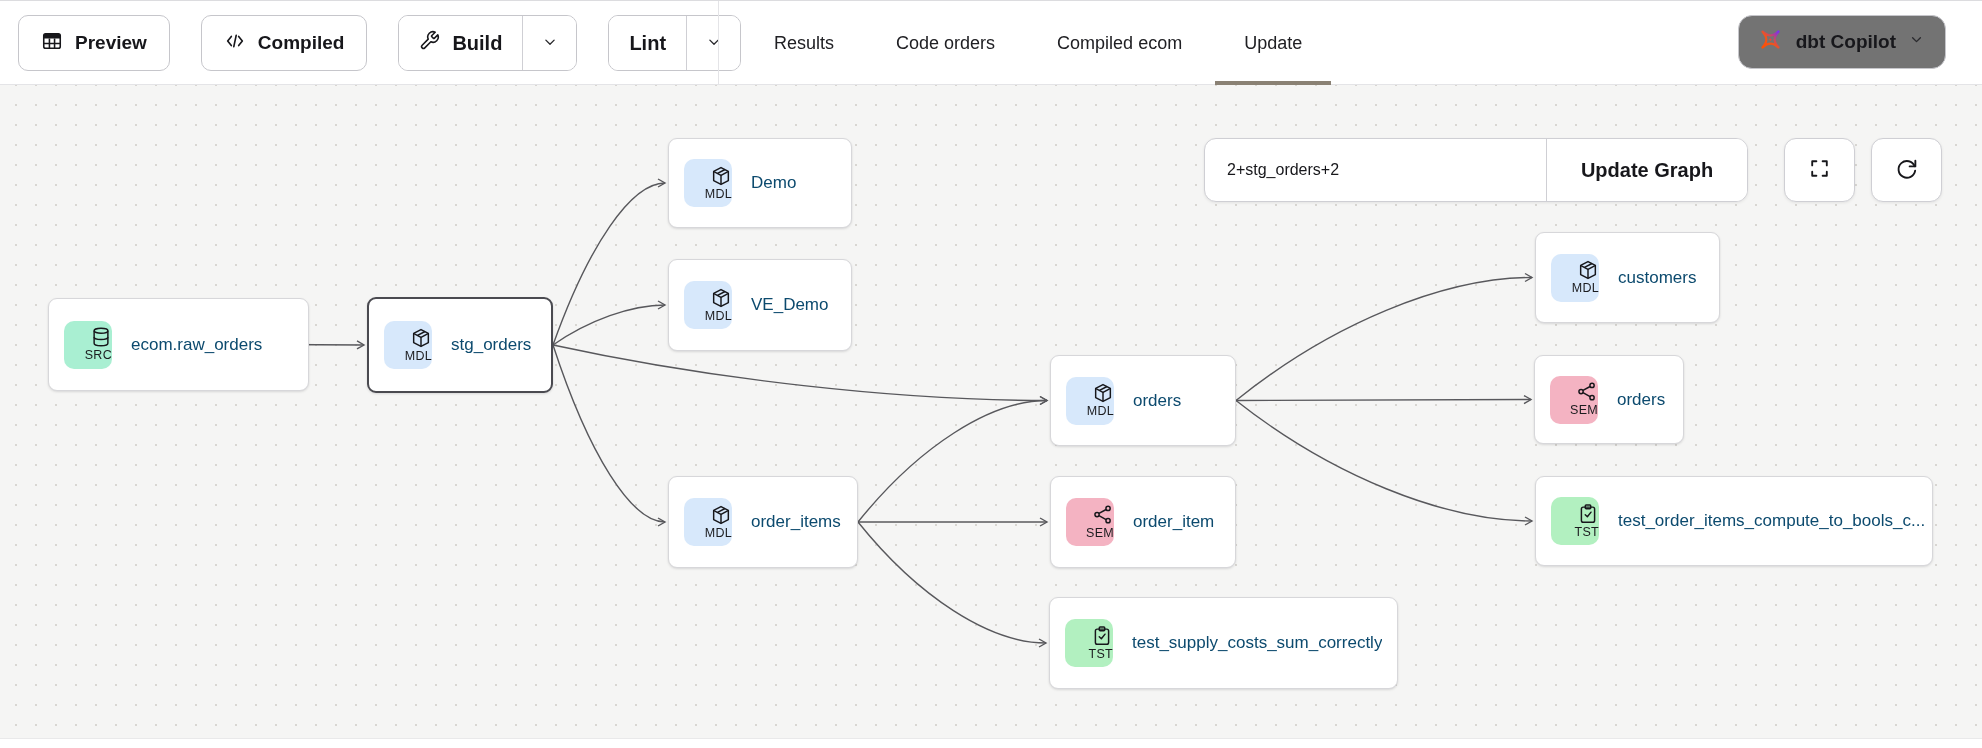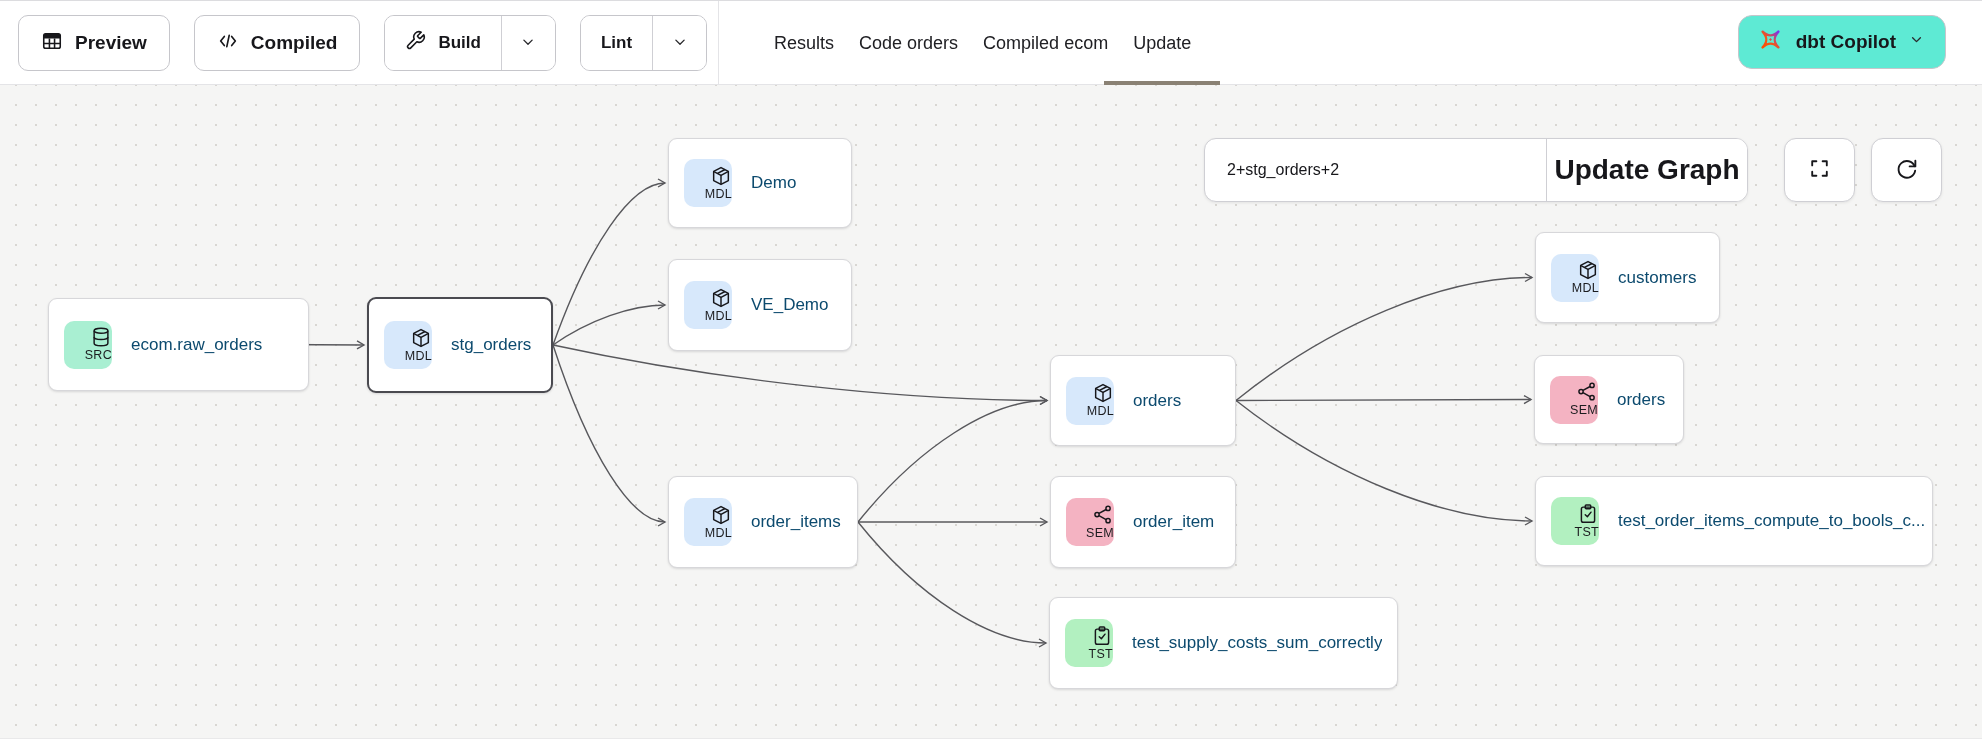--- a/index.html
+++ b/index.html
@@ -8,52 +8,52 @@
     font-family: "Liberation Sans", "DejaVu Sans", sans-serif;
     background: #ffffff; color: #17171b;
   }
   .app { width: 1982px; height: 748px; position: relative; border-top: 1px solid #dcdcdf; }
 
   
   .topbar {
     position: relative; height: 84px; background: #ffffff;
     border-bottom: 1px solid #e4e4e7;
   }
-  .toolbar { position: absolute; left: 18px; top: 14px; display: flex; gap: 24px; align-items: center; }
+  .toolbar { position: absolute; left: 18px; top: 14px; display: flex; gap: 31px; align-items: center; }
   .tbtn {
     display: inline-flex; align-items: center; gap: 12px;
     height: 56px; padding: 0 22px;
     background: #fff; border: 1.5px solid #c6c6cb; border-radius: 10px;
     font-family: inherit; font-size: 19px; font-weight: 600; color: #17171b; cursor: pointer;
   }
   .split { display: inline-flex; height: 56px; border: 1.5px solid #c6c6cb; border-radius: 10px; background: #fff; overflow: hidden; }
   .split .main {
     display: inline-flex; align-items: center; gap: 12px; padding: 0 20px;
-    background: #fff; border: none; font-family: inherit; font-size: 17px; font-weight: 600; color: #17171b; cursor: pointer;
+    background: #fff; border: none; font-family: inherit; font-size: 20px; font-weight: 600; color: #17171b; cursor: pointer;
   }
   .split .caret {
     width: 54px; display: inline-flex; align-items: center; justify-content: center;
     background: #fff; border: none; border-left: 1.5px solid #cfcfd4; cursor: pointer;
   }
   .vdivider { position: absolute; left: 718px; top: 0; width: 1px; height: 84px; background: #e4e4e7; }
 
-  .tab-bar { position: absolute; left: 774px; top: 0; height: 84px; display: flex; gap: 25px; align-items: stretch; }
+  .tab-bar { position: absolute; left: 774px; top: 0; height: 84px; display: flex; gap: 62px; align-items: stretch; }
   .tab {
     position: relative; display: flex; align-items: center;
     font-size: 18px; color: #202024; cursor: pointer; white-space: nowrap;
   }
   .tab.active::after {
     content: ""; position: absolute; left: -29px; right: -29px; bottom: 0;
     height: 4px; background: var(--underline, #8a8174);
   }
 
   .copilot-btn {
     position: absolute; right: 36px; top: 14px; height: 54px;
     display: inline-flex; align-items: center; gap: 12px; padding: 0 20px 0 18px;
-    background: #5eead4; border: 1.5px solid #c6c6cb; border-radius: 14px;
+    background: #737373; border: 1.5px solid #c6c6cb; border-radius: 14px;
     font-family: inherit; font-size: 19px; font-weight: 600; color: #17171b; cursor: pointer;
   }
 
   
   .canvas {
     position: relative; width: 1982px; height: 654px;
     background-color: #f5f5f4;
     background-image: radial-gradient(circle, #d8d6d2 1.2px, rgba(0,0,0,0) 1.2px);
     background-size: 20px 20px; background-position: 6px 10px;
     overflow: hidden;
@@ -81,21 +81,21 @@
     position: absolute; left: 1204px; top: 53px; width: 544px; height: 64px;
     display: flex; background: #fff; border: 1.5px solid #cfcfd4; border-radius: 12px;
     box-shadow: 0 1px 3px rgba(0,0,0,0.08); overflow: hidden;
   }
   .selector-input {
     flex: 1; border: none; outline: none; padding: 0 22px;
     font-family: inherit; font-size: 16px; color: #17171b; background: transparent;
   }
   .selector-btn {
     width: 201px; border: none; border-left: 1.5px solid #cfcfd4; background: #fff;
-    font-family: inherit; font-size: 28px; font-weight: 600; color: #17171b; cursor: pointer;
+    font-family: inherit; font-size: 20px; font-weight: 600; color: #17171b; cursor: pointer;
   }
   .sq-btn {
     position: absolute; top: 53px; width: 71px; height: 64px;
     display: flex; align-items: center; justify-content: center;
     background: #fff; border: 1.5px solid #cfcfd4; border-radius: 12px;
     box-shadow: 0 1px 3px rgba(0,0,0,0.08); cursor: pointer;
   }
   .sq-btn.fullscreen { left: 1784px; }
   .sq-btn.refresh { left: 1871px; }
 

